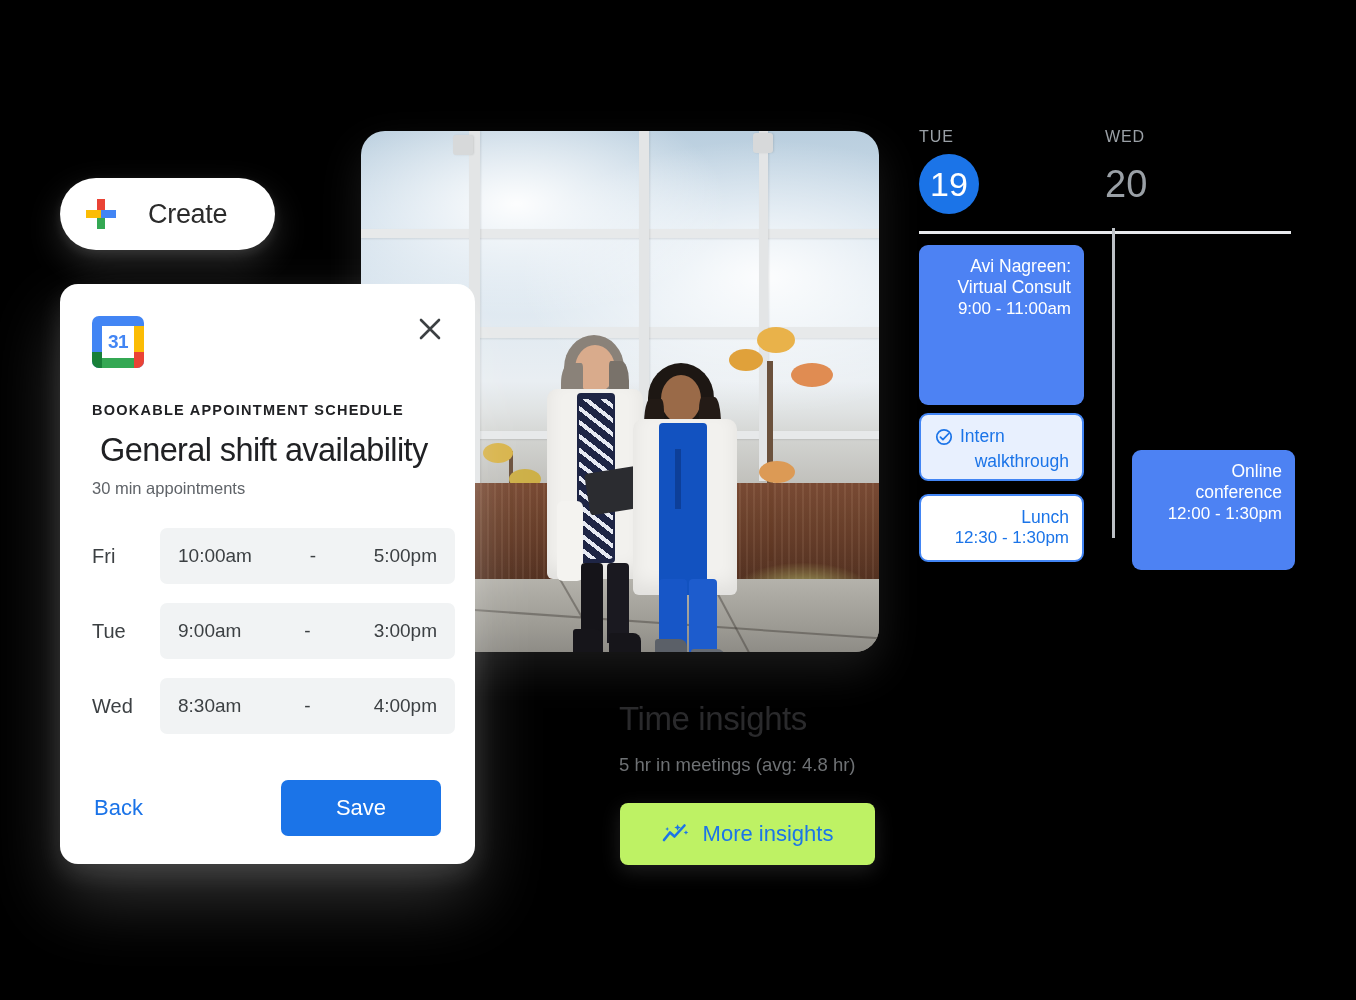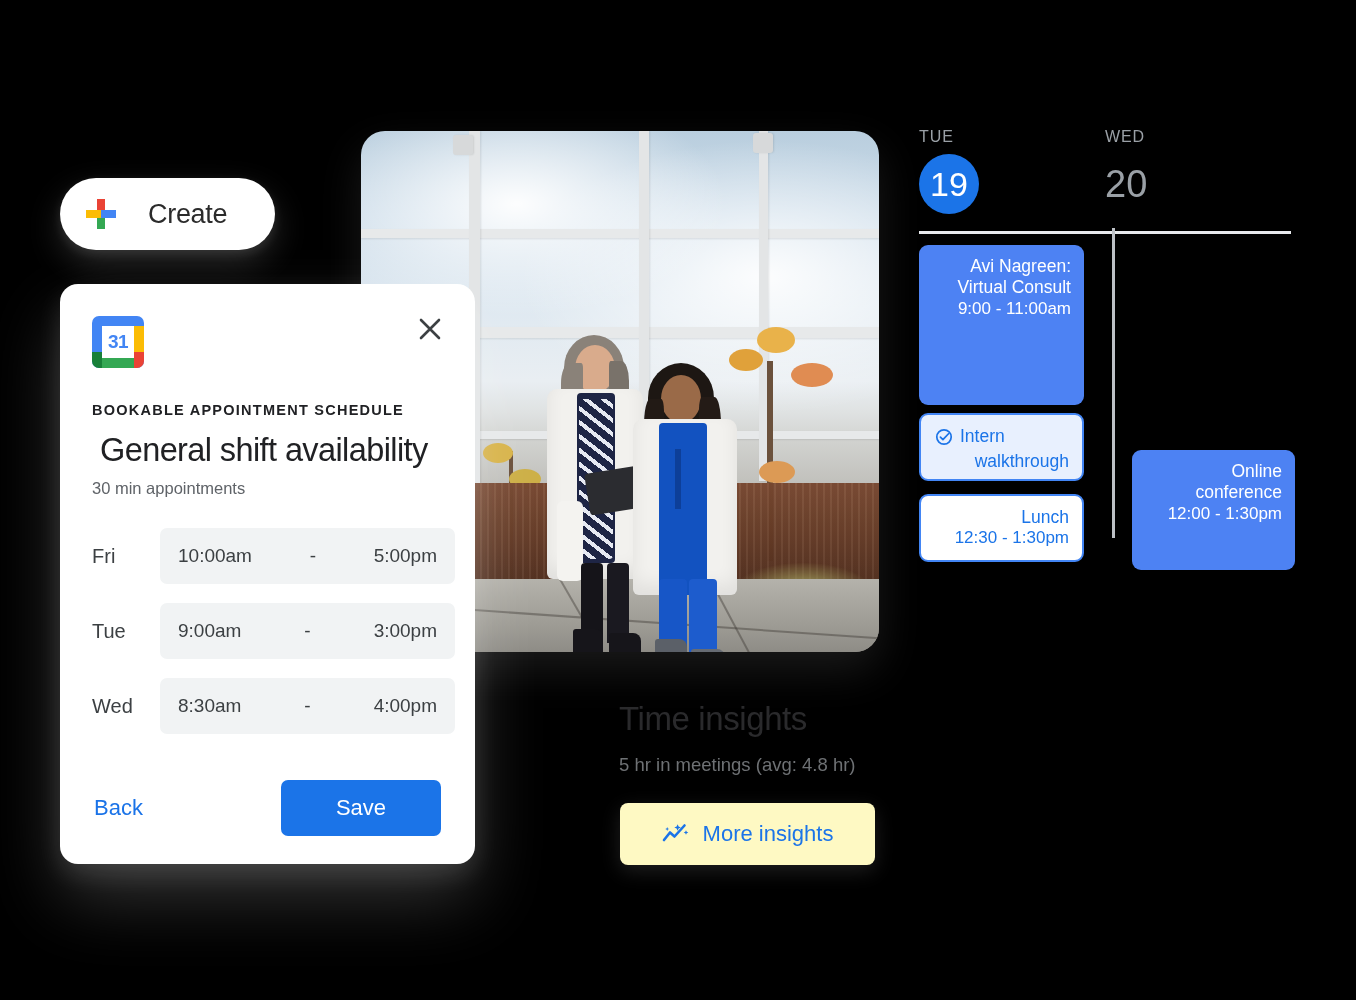--- a/index.html
+++ b/index.html
@@ -164,21 +164,21 @@
   .ev-time  { font-size:17px; }
   .ev-titlerow { display:flex; align-items:flex-start; gap:7px; }
   .ev-check { flex:0 0 18px; margin-top:2px; }
 
   
   #insights { position:absolute; left:619px; top:700px; width:300px; }
   #insights-title { font-size:33px; color:#2a2a2c; letter-spacing:-0.4px; }
   #insights-sub { margin-top:16px; font-size:18.5px; color:#6e7174; }
   #more-insights-button {
     position:absolute; left:620px; top:803px;
-    width:255px; height:62px; background:#fef9c3; border-radius:8px;
+    width:255px; height:62px; background:#bef264; border-radius:8px;
     display:flex; align-items:center; justify-content:center; gap:14px;
     box-shadow: 0 6px 20px rgba(255,255,255,0.12);
     cursor:pointer; border:none;
     font-family:"Liberation Sans", sans-serif;
   }
   #more-insights-label { font-size:22px; color:#1b74e8; }
 </style>
 </head>
 <body>
 

